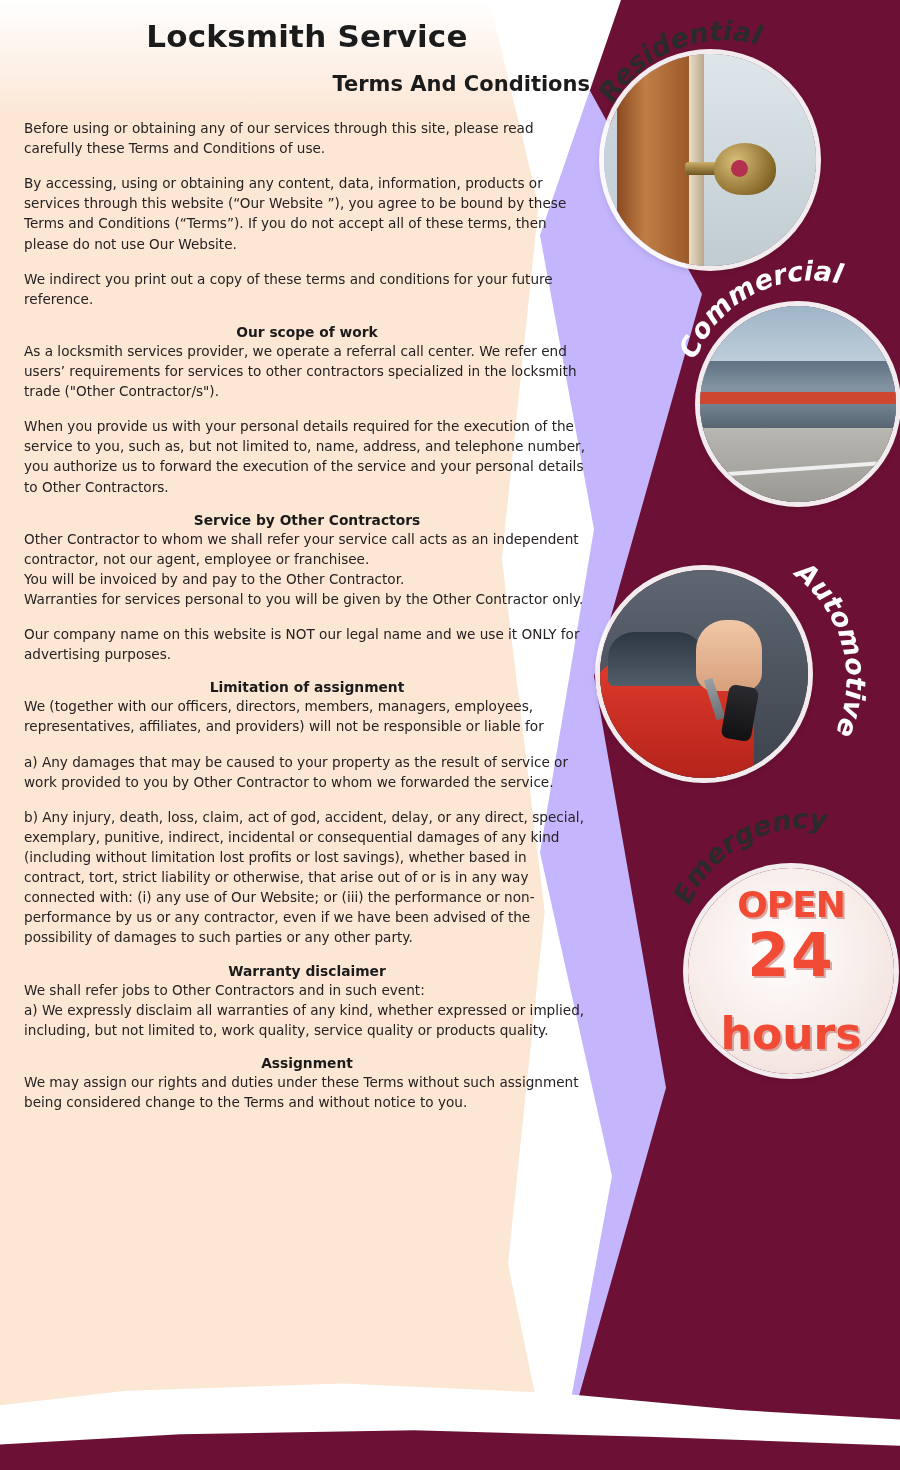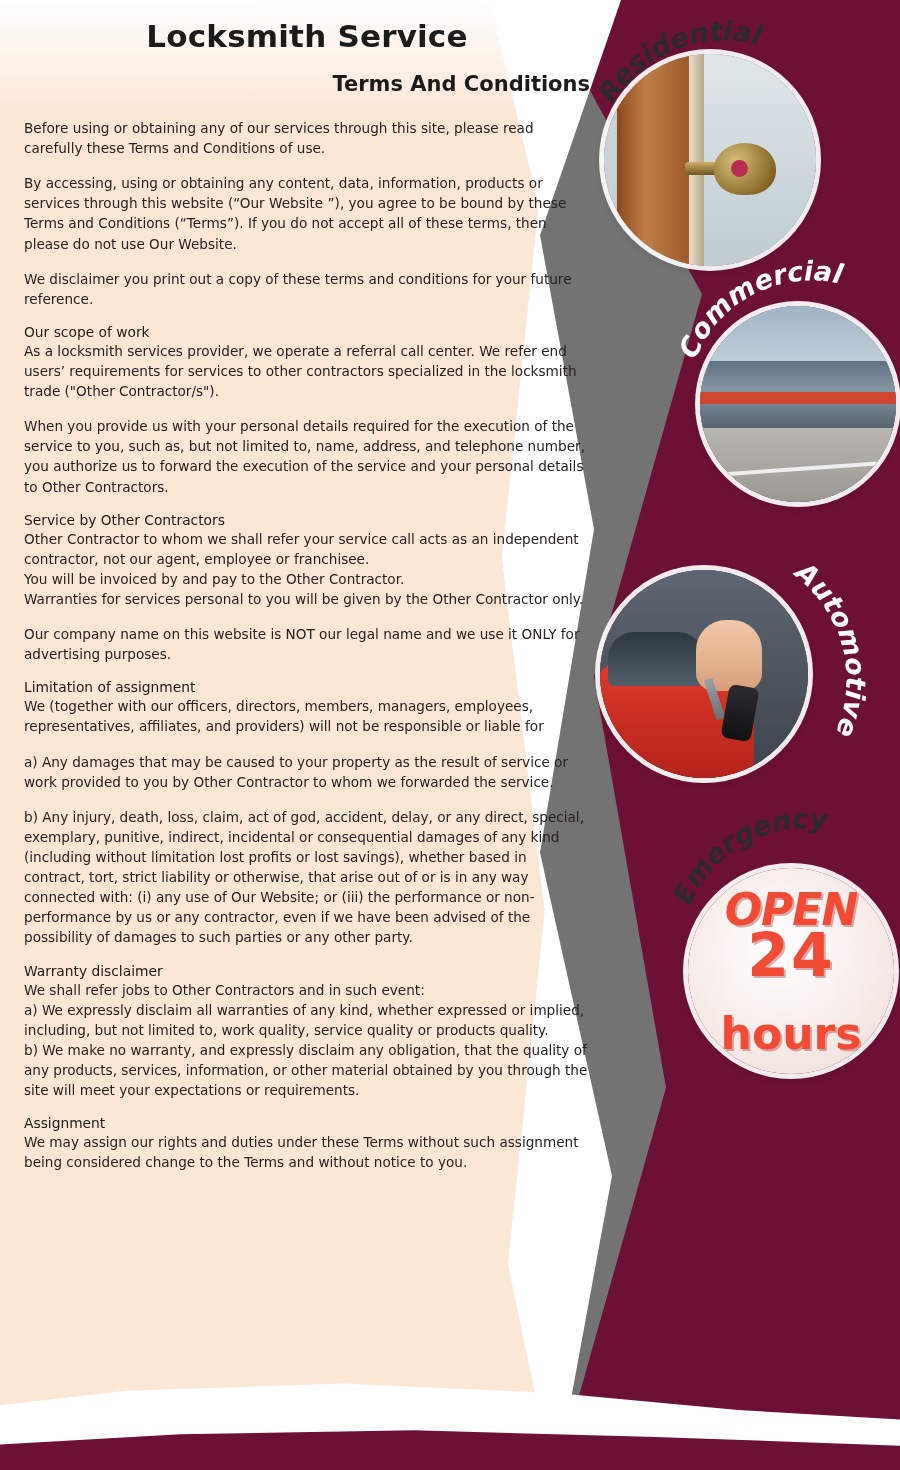--- a/index.html
+++ b/index.html
@@ -11,21 +11,21 @@
     height: 1470px;
     overflow: hidden;
     font-family: "DejaVu Sans", sans-serif;
     background: #ffffff;
   }
   .page {
     position: relative;
     width: 900px;
     height: 1470px;
     overflow: hidden;
-    background: #737373;
+    background: #c4b5fd;
   }
   
   .bg-maroon {
     position: absolute;
     inset: 0;
     background: #6d1035;
     clip-path: polygon(100% 0, 100% 100%, 62% 100%, 74% 74%, 66% 46%, 78% 20%, 60% 0);
   }
   .bg-white-swoosh {
     position: absolute;
@@ -94,23 +94,24 @@
     font-size: 13.6px;
     line-height: 1.48;
     margin: 0 0 15px 0;
     color: #262123;
   }
   .para.tight {
     margin-bottom: 0;
   }
   .sec-head {
     font-size: 13.8px;
-    font-weight: normal;
+    font-weight: bold;
     margin: 0 0 1px 0;
     color: #1b1b1b;
+    text-align: center;
   }
   .block {
     margin: 0 0 15px 0;
   }
 
   
   .circle {
     position: absolute;
     border-radius: 50%;
     overflow: hidden;
@@ -191,21 +192,21 @@
     background: linear-gradient(180deg, #9aa0a6, #6a7076); transform: rotate(-18deg); }
 
   .open-txt {
     position: absolute; left: 0; right: 0;
     text-align: center;
     color: #f24b35;
     font-family: "DejaVu Sans", sans-serif;
     font-weight: bold;
     text-shadow: 2px 2px 0 rgba(150,30,20,.35);
   }
-  .open-word { top: 16px; font-size: 44px; letter-spacing: -1px; font-style: italic; }
+  .open-word { top: 16px; font-size: 36px; letter-spacing: -1px; }
   .open-24 { top: 52px; font-size: 60px; letter-spacing: 2px; }
   .open-hours { top: 140px; font-size: 44px; }
 
   
   .arc-label {
     position: absolute;
     width: 260px; height: 260px;
     pointer-events: none;
   }
   .arc-label svg { overflow: visible; }
@@ -230,21 +231,21 @@
   <div class="bg-bottom-white"></div>
   <div class="bg-bottom-maroon"></div>
 
   <div class="content">
 
     <h1 class="doc-title">Locksmith Service</h1>
     <h2 class="doc-subtitle">Terms And Conditions</h2>
 
     <p class="para">Before using or obtaining any of our services through this site, please read carefully these Terms and Conditions of use.</p>
     <p class="para">By accessing, using or obtaining any content, data, information, products or services through this website (“Our Website ”), you agree to be bound by these Terms and Conditions (“Terms”). If you do not accept all of these terms, then please do not use Our Website.</p>
-    <p class="para">We disclaimer you print out a copy of these terms and conditions for your future reference.</p>
+    <p class="para">We indirect you print out a copy of these terms and conditions for your future reference.</p>
 
     <div class="block">
       <div class="sec-head">Our scope of work</div>
       <p class="para tight">As a locksmith services provider, we operate a referral call center. We refer end users’ requirements for services to other contractors specialized in the locksmith trade ("Other Contractor/s").</p>
     </div>
 
     <div class="block">
       <p class="para tight">When you provide us with your personal details required for the execution of the service to you, such as, but not limited to, name, address, and telephone number, you authorize us to forward the execution of the service and your personal details to Other Contractors.</p>
     </div>
 
@@ -262,21 +263,20 @@
       <p class="para tight">We (together with our officers, directors, members, managers, employees, representatives, affiliates, and providers) will not be responsible or liable for</p>
     </div>
 
     <p class="para">a) Any damages that may be caused to your property as the result of service or work provided to you by Other Contractor to whom we forwarded the service.</p>
     <p class="para">b) Any injury, death, loss, claim, act of god, accident, delay, or any direct, special, exemplary, punitive, indirect, incidental or consequential damages of any kind (including without limitation lost profits or lost savings), whether based in contract, tort, strict liability or otherwise, that arise out of or is in any way connected with: (i) any use of Our Website; or (iii) the performance or non-performance by us or any contractor, even if we have been advised of the possibility of damages to such parties or any other party.</p>
 
     <div class="block">
       <div class="sec-head">Warranty disclaimer</div>
       <p class="para tight">We shall refer jobs to Other Contractors and in such event:</p>
       <p class="para tight">a) We expressly disclaim all warranties of any kind, whether expressed or implied, including, but not limited to, work quality, service quality or products quality.</p>
-      <p class="para tight">b) We make no warranty, and expressly disclaim any obligation, that the quality of any products, services, information, or other material obtained by you through the site will meet your expectations or requirements.</p>
     </div>
 
     <div class="block">
       <div class="sec-head">Assignment</div>
       <p class="para tight">We may assign our rights and duties under these Terms without such assignment being considered change to the Terms and without notice to you.</p>
     </div>
 
   </div>
 
   <div class="circle circ-res">

